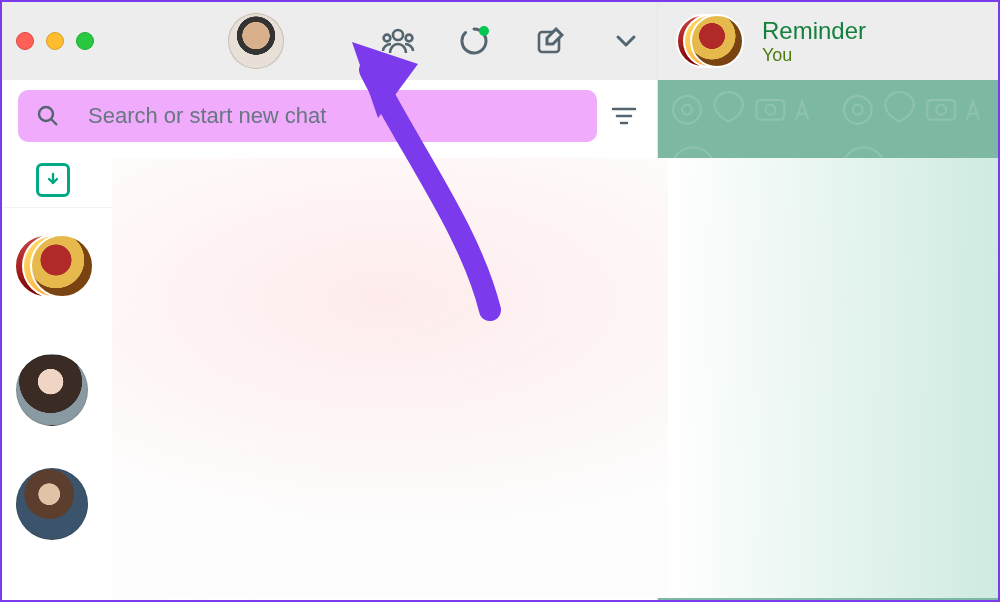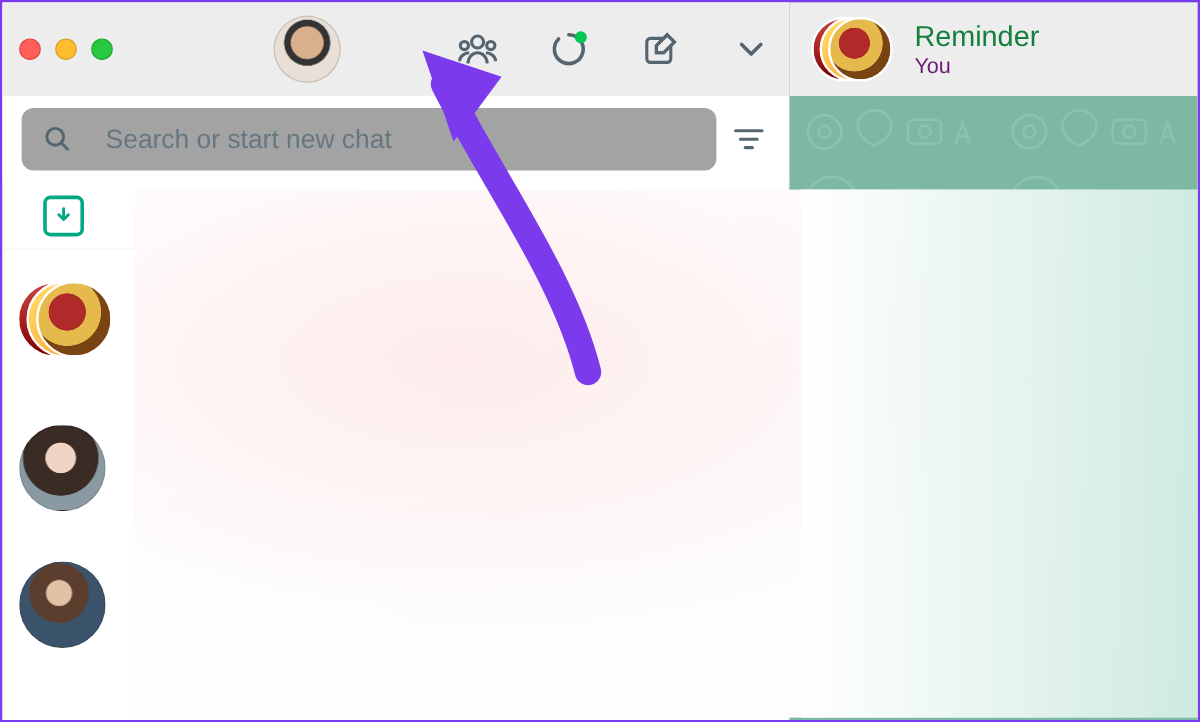--- a/index.html
+++ b/index.html
@@ -47,21 +47,21 @@
   .status-dot { position:absolute; top:2px; right:2px; width:10px; height:10px; border-radius:50%; background:#00c853; }
 
   .search-row {
     display:flex; align-items:center;
     padding: 10px 16px;
     gap: 10px;
     background:#fff;
   }
   .search-box {
     flex:1; height: 52px;
-    background:#a3a3a3;
+    background:#f0abfc;
     border-radius: 10px;
     display:flex; align-items:center;
     padding: 0 18px;
     color:#54656f;
   }
   .search-box svg { flex: 0 0 auto; }
   .search-input {
     flex:1; border:none; background:transparent; outline:none;
     font-size: 22px; color:#3b4a54; padding-left: 28px;
   }
@@ -124,21 +124,21 @@
     position: relative; z-index: 5;
   }
   .right-avatar {
     position:relative; width:70px; height:56px;
   }
   .right-avatar .c { position:absolute; width:54px; height:54px; border-radius:50%; top:1px; border:2px solid #fff;}
   .right-avatar .c1 { left:0; background: linear-gradient(#c74444,#a22,#700); }
   .right-avatar .c2 { left:7px; background: linear-gradient(135deg,#ffe066,#ff9933);}
   .right-avatar .c3 { left:14px; background: radial-gradient(circle at 40% 40%, #b02a2a 0 30%, #e6b94d 31% 55%, #7a4412 56% 100%); }
   .right-title { font-size: 24px; font-weight: 500; color:#15803d; }
-  .right-sub { font-size: 18px; color:#701a75; }
+  .right-sub { font-size: 18px; color:#4d7c0f; }
 
   .wa-bg {
     position:absolute; inset:78px 0 0 0;
     background-color:#7db9a2;
     z-index: 1;
   }
   .wa-bg svg { width:100%; height:100%; opacity:.14; }
 
   
   .arrow {

